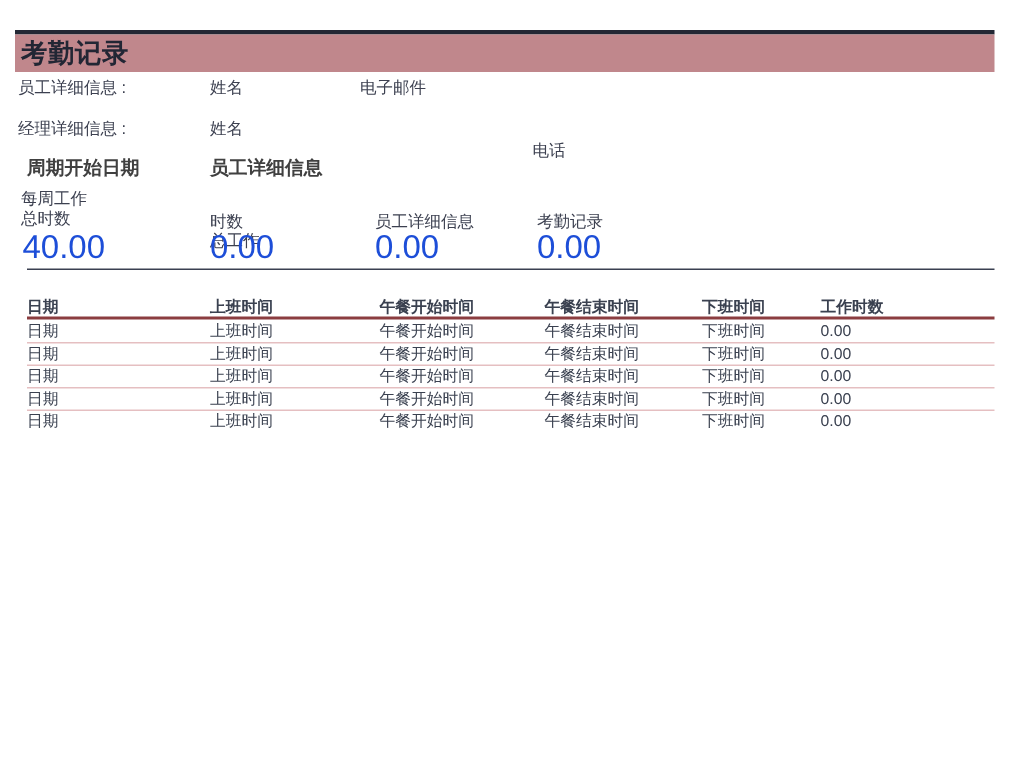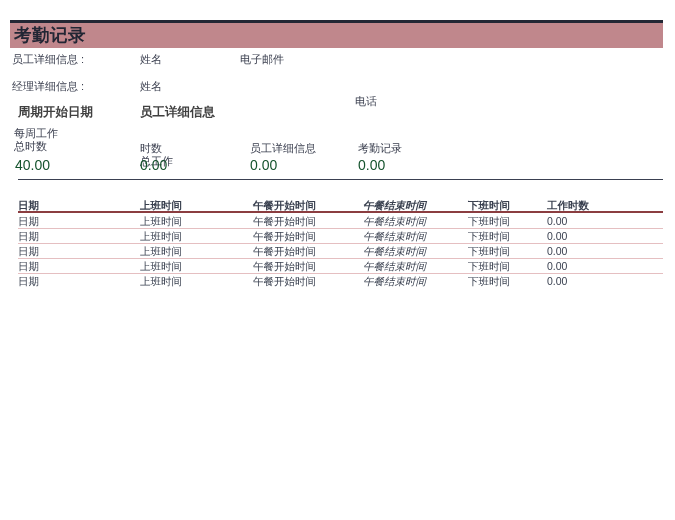--- a/index.html
+++ b/index.html
@@ -38,22 +38,22 @@
     white-space: nowrap;
     line-height: 13px;
   }
   .red-heading {
     font-size: 12.5px;
     font-weight: bold;
     color: #404040;
     white-space: nowrap;
   }
   .big-value {
-    font-size: 14px;
-    color: #14532d;
+    font-size: 22px;
+    color: #1d4ed8;
     white-space: nowrap;
     line-height: 20px;
   }
   .summary-rule {
     left: 18px; top: 179px; width: 645px; height: 1px;
     background: #3a4051;
   }
 
   .tbl-header-cell {
     font-size: 10.5px;
@@ -74,21 +74,21 @@
     position: absolute;
     top: 1px;
     font-size: 10.5px;
     color: #3a4150;
     white-space: nowrap;
     line-height: 13px;
   }
   .c0 { left: 0px; }
   .c1 { left: 122px; }
   .c2 { left: 235px; }
-  .c3 { left: 345px; font-style: italic; }
+  .c3 { left: 345px; }
   .c4 { left: 450px; }
   .c5 { left: 529px; }
 
   .h-scrollbar {
     left: 228px; top: 514px; width: 232px; height: 6px;
     background: #cccccc;
     border-radius: 3px;
   }
 </style>
 </head>

